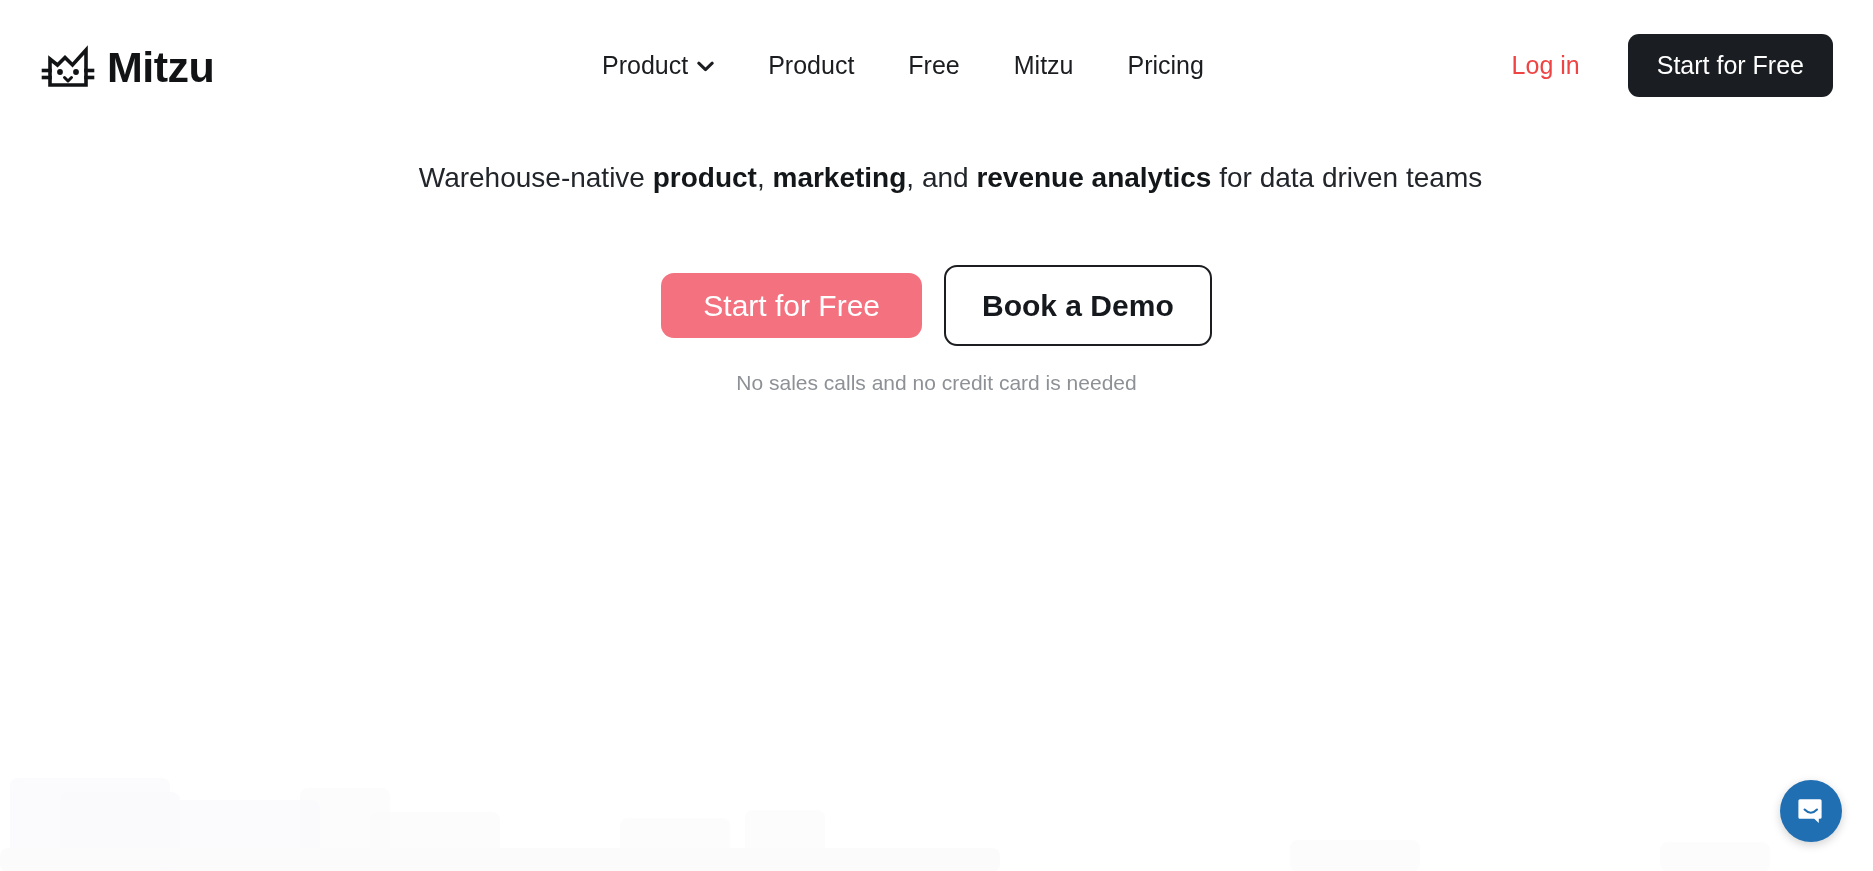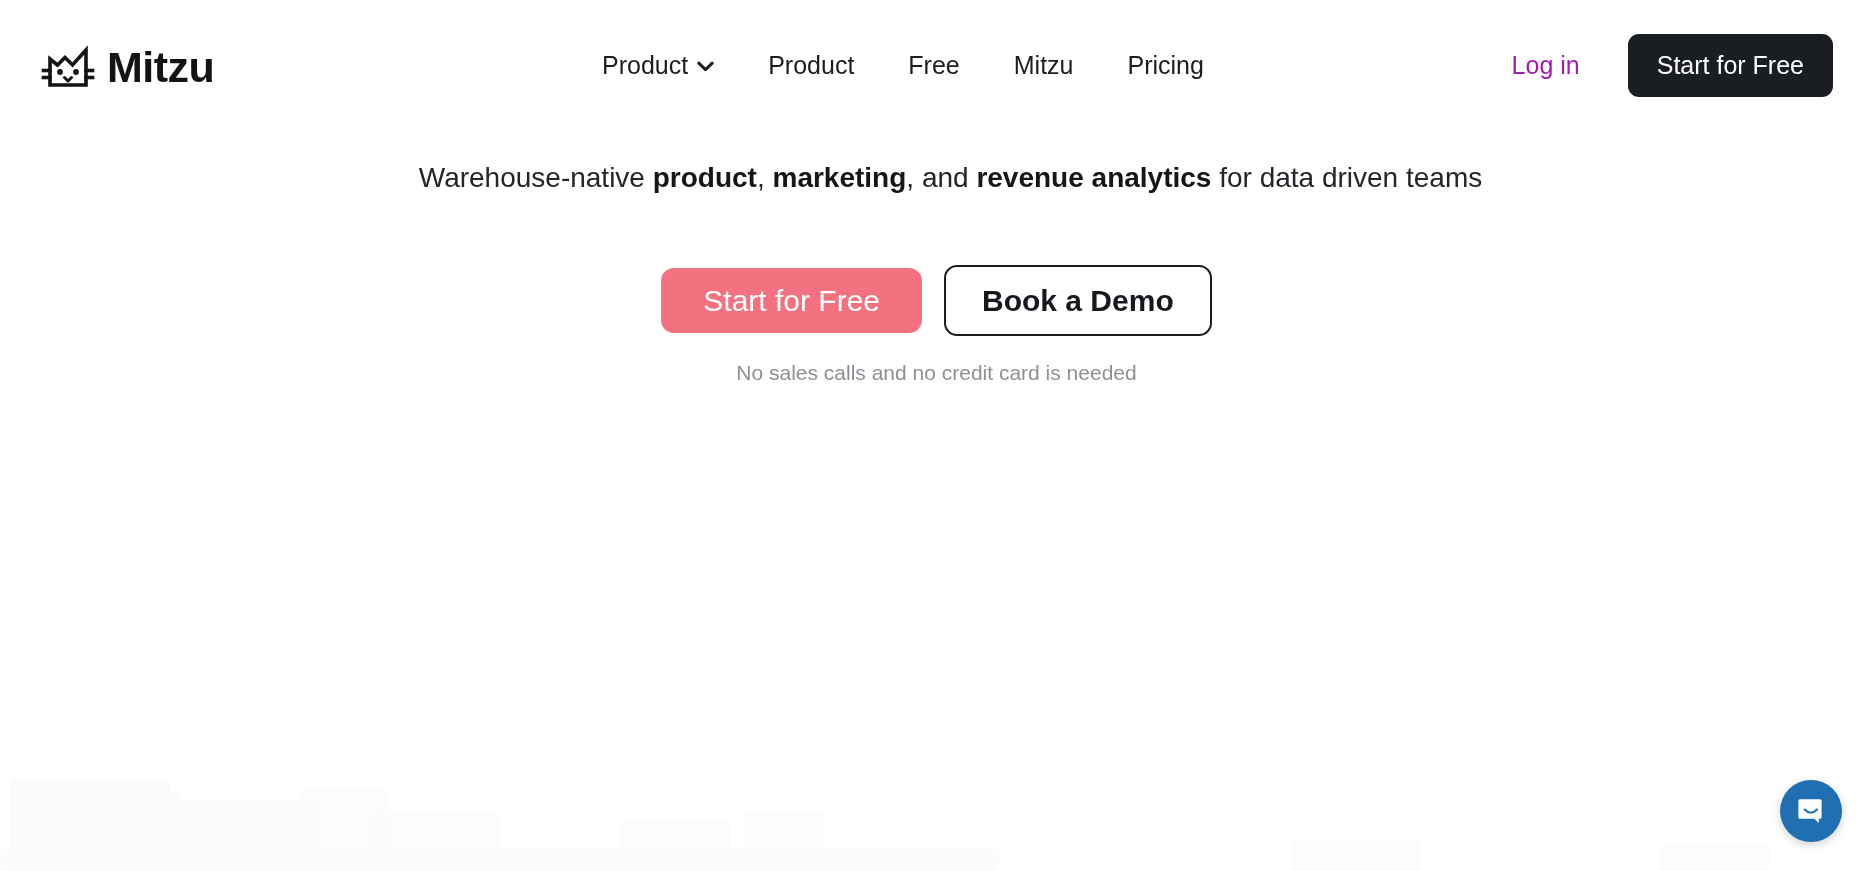--- a/index.html
+++ b/index.html
@@ -93,21 +93,21 @@
     position: absolute;
     right: 40px;
     top: 0;
     height: 130px;
     display: flex;
     align-items: center;
     gap: 0;
   }
   .login-link {
     font-size: 25px;
-    color: #a21caf;
+    color: #ef4444;
     text-decoration: none;
     padding: 10px 30px;
     cursor: pointer;
     white-space: nowrap;
   }
 
   .btn-dark {
     background: #1a1d21;
     color: #ffffff;
     border: none;
@@ -181,21 +181,21 @@
 
   .btn-outline {
     background: #ffffff;
     color: #15181c;
     border: 2px solid #1b1d20;
     border-radius: 13px;
     font-size: 30px;
     font-weight: 700;
     font-family: "Liberation Sans", "DejaVu Sans", sans-serif;
     padding: 0 36px;
-    height: 71px;
+    height: 81px;
     line-height: 61px;
     cursor: pointer;
     white-space: nowrap;
   }
 
   .hero-note {
     margin: 0;
     padding-top: 25px;
     font-size: 21px;
     color: #8d9196;

